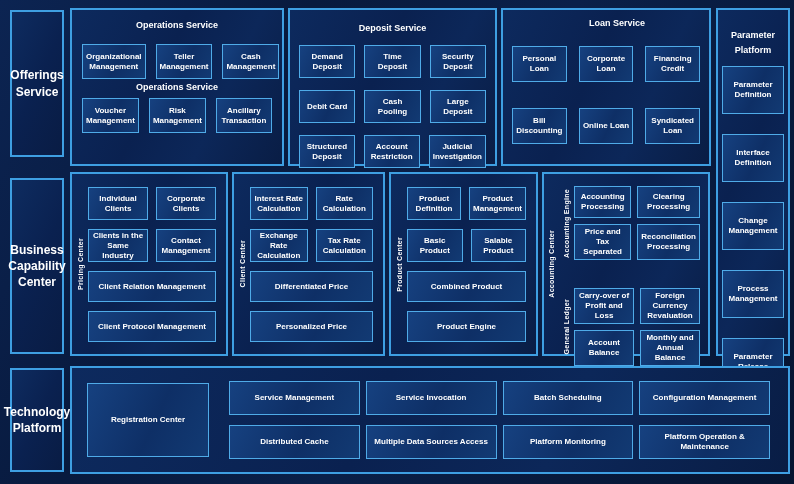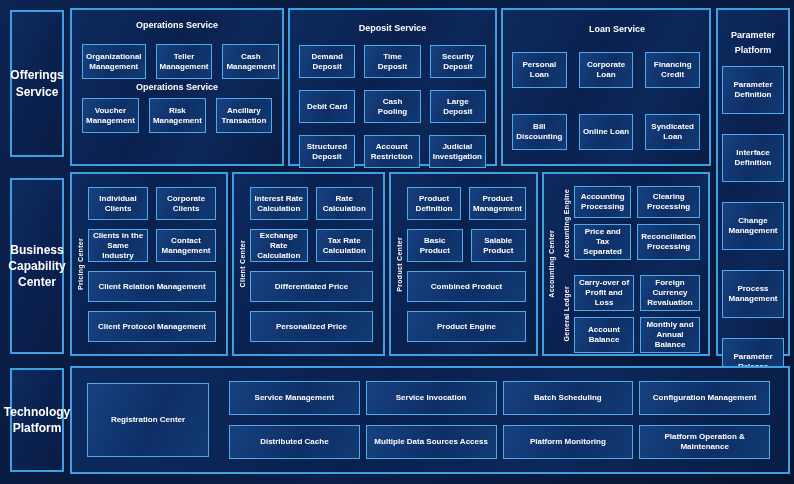--- a/index.html
+++ b/index.html
@@ -43,39 +43,39 @@
   .loan-panel  { left:501px; top:8px; width:210px; height:158px; }
   .param-panel { left:716px; top:8px; width:74px;  height:348px; }
   .ops-panel .ptitle { padding-top:10px; }
   .ops-panel .row { margin:14px 10px 0; gap:10px; }
   .ops-panel .row .bx { height:35px; }
   .ops-sub { text-align:center; font-weight:bold; font-size:9px; margin-top:3px; }
   .ops-panel .row2 { margin-top:6px; }
   .dep-panel .ptitle { padding-top:13px; }
   .dep-panel .row { margin:12px 9px 0; gap:9px; }
   .dep-panel .row .bx { height:33px; }
-  .loan-panel .ptitle { padding-top:14px;margin-left:22px; }
+  .loan-panel .ptitle { padding-top:8px;margin-left:22px; }
   .loan-panel .row { margin:0 9px; gap:12px; }
   .loan-panel .row .bx { height:36px; }
   .loan-panel .row1 { margin-top:18px; }
   .loan-panel .row2 { margin-top:26px; }
   .param-panel .ptitle { padding:18px 8px 0; line-height:1.7; }
   .param-stack { display:flex; flex-direction:column; align-items:center; gap:20px; margin-top:7px; }
   .param-stack .bx { width:62px; height:48px; }
   
   .pricing-panel { left:70px;  top:172px; width:158px; height:184px; }
   .client-panel  { left:232px; top:172px; width:153px; height:184px; }
   .product-panel { left:389px; top:172px; width:149px; height:184px; }
   .acct-panel    { left:542px; top:172px; width:168px; height:184px; }
   .mid-flex { display:flex; height:100%; }
   .mid-content { flex:1; display:flex; flex-direction:column; gap:9px; padding:13px 10px 12px 0; }
   .mid-content .row { gap:8px; }
   .mid-content .bx { height:33px; }
   .mid-content .wide { height:33px; }
-  .acct-groups { flex:1; display:flex; flex-direction:column; gap:15px; padding:12px 8px 10px 0; }
+  .acct-groups { flex:1; display:flex; flex-direction:column; gap:28px; padding:12px 8px 10px 0; }
   .acct-group { display:flex; flex:1; }
   .acct-grid { flex:1; display:grid; grid-template-columns:1fr 1fr; gap:6px; }
   .acct-grid .bx { height:auto; min-height:32px; }
   
   .off-label  { left:10px; top:10px;  width:54px; height:147px; }
   .bcc-label  { left:10px; top:178px; width:54px; height:176px; }
   .tech-label { left:10px; top:368px; width:54px; height:104px; }
   .tech-panel { left:70px; top:366px; width:720px; height:108px; display:flex; align-items:center; }
   .reg-box { width:122px; height:74px; margin-left:15px; flex:0 0 auto; }
   .tech-grid {

